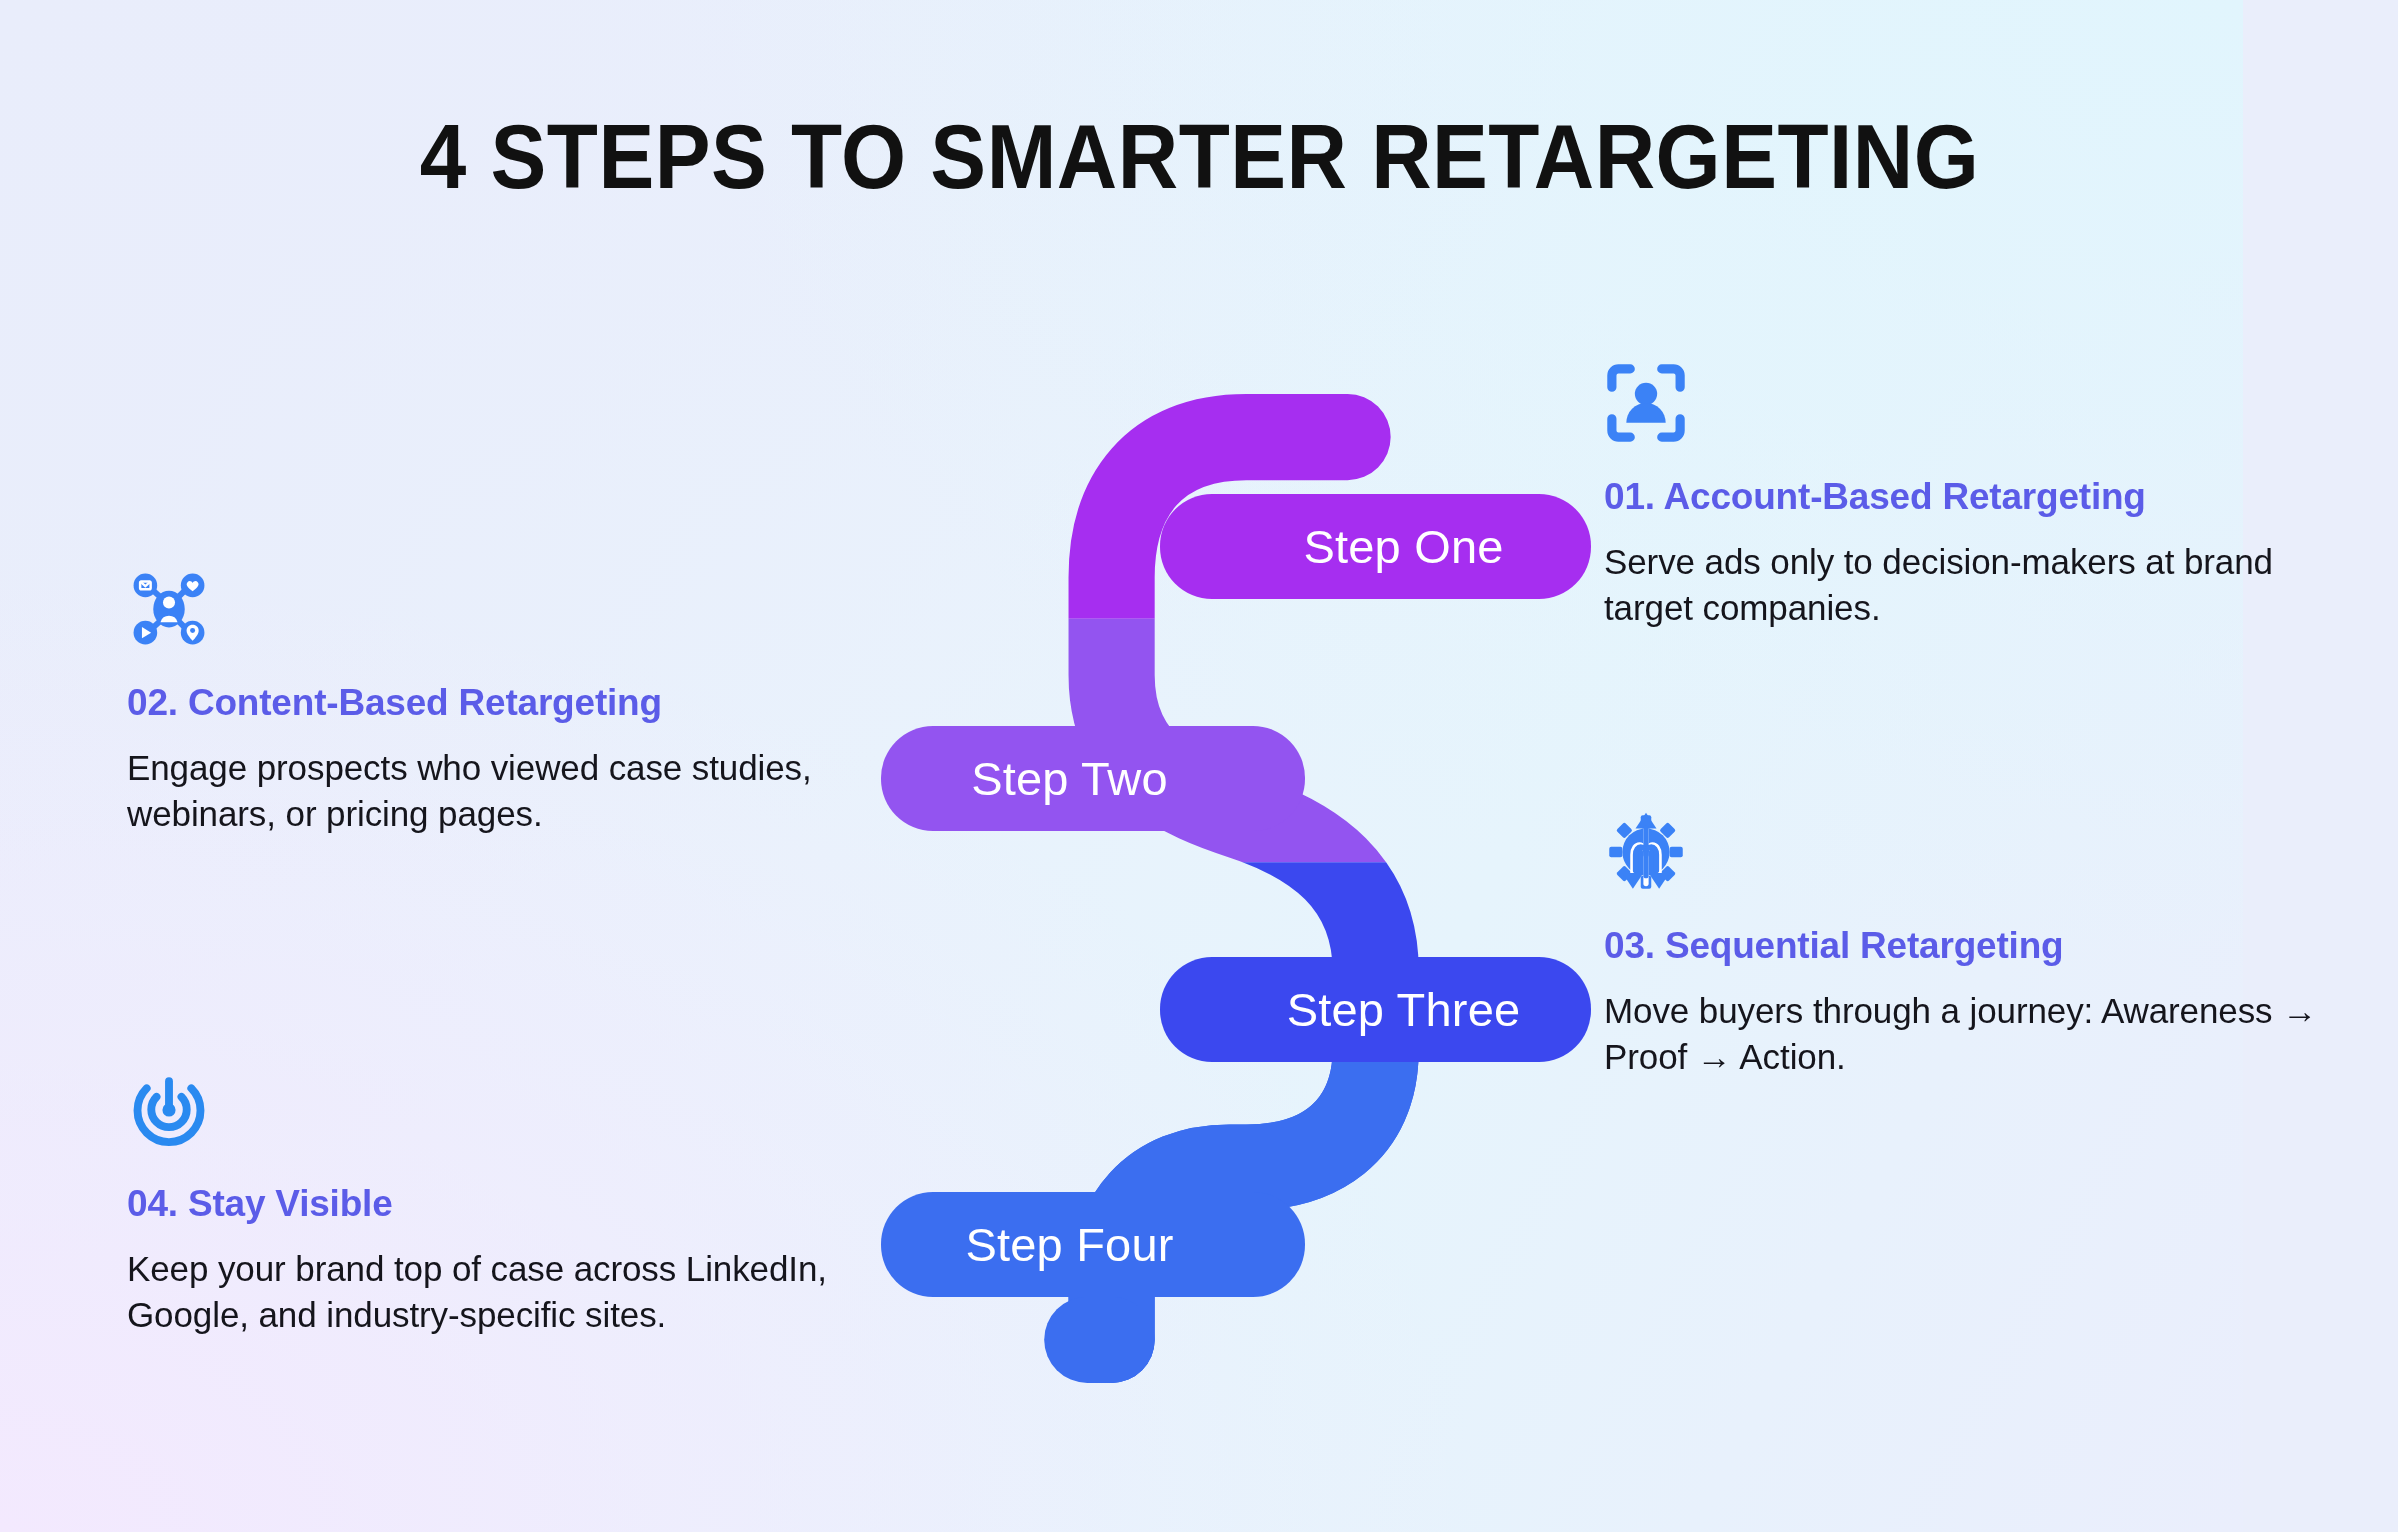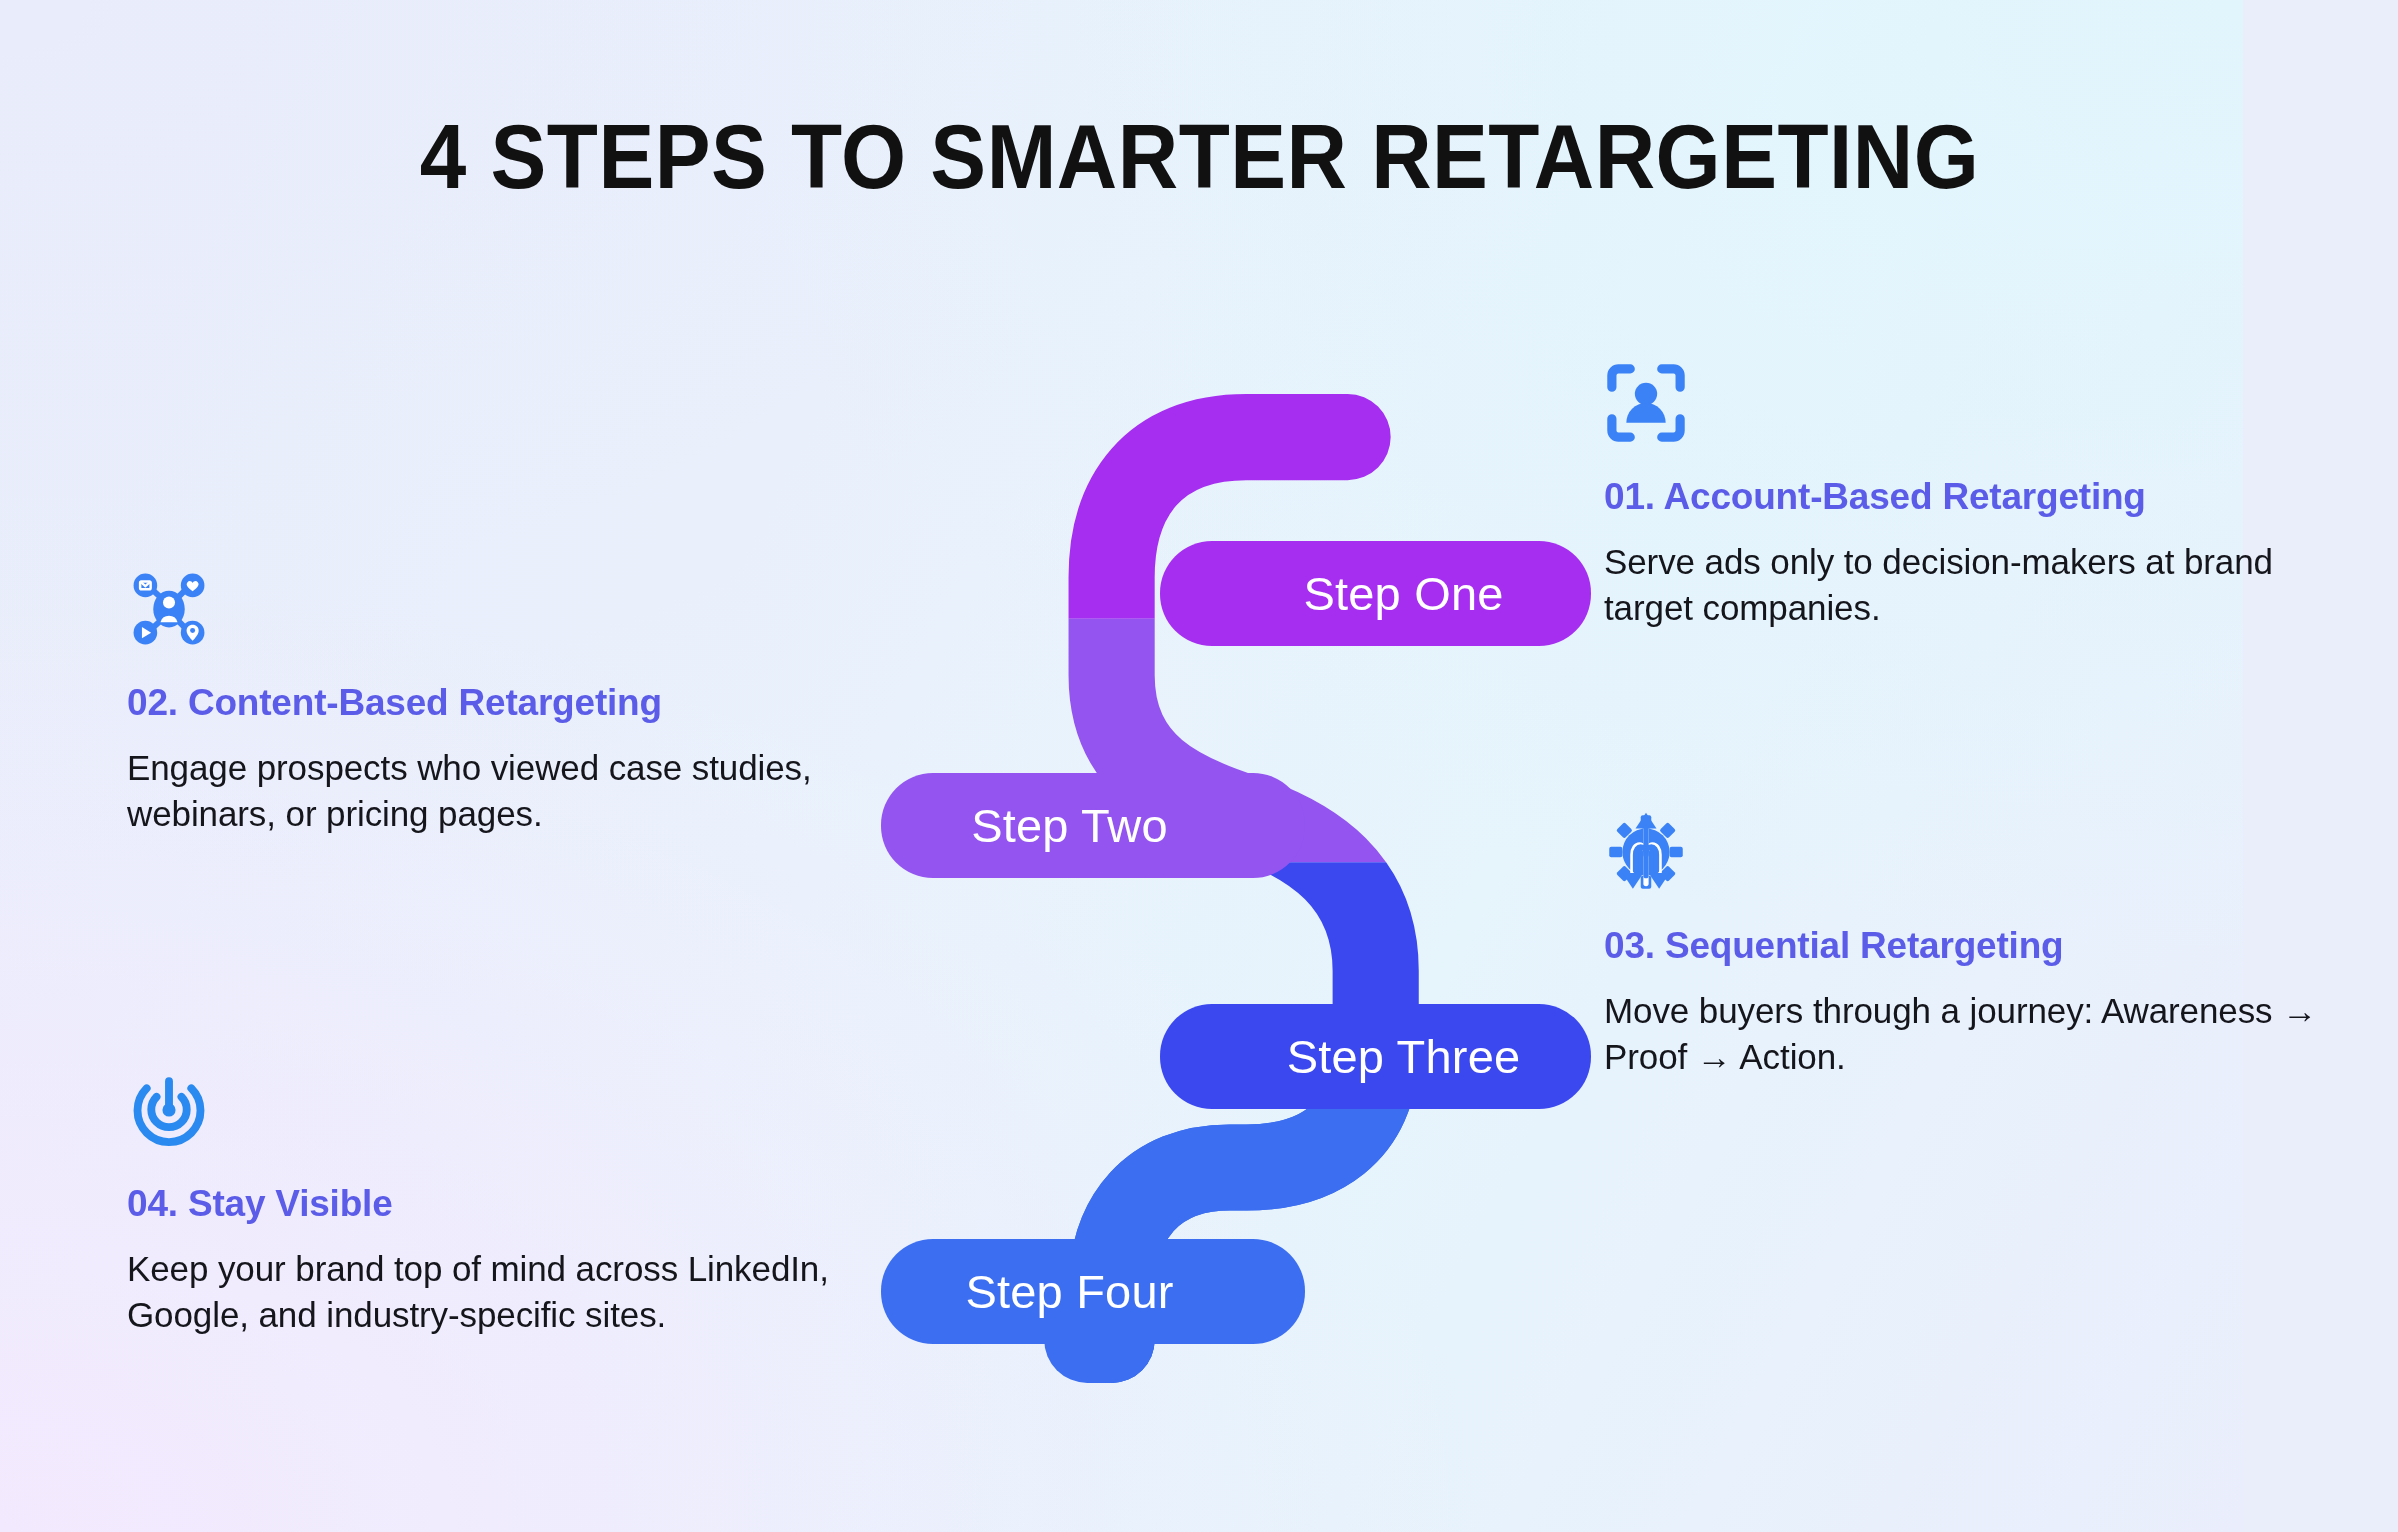--- a/index.html
+++ b/index.html
@@ -59,21 +59,20 @@
     position: absolute;
     height: 105px;
     border-radius: 52px;
     display: flex;
     align-items: center;
     color: #ffffff;
     font-size: 47px;
     font-weight: 400;
     letter-spacing: 0.2px;
     white-space: nowrap;
-    margin-top: 47px;
   }
   .pill.right { justify-content: center; padding-left: 56px; }
   .pill.left  { justify-content: center; padding-right: 47px; }
 
   #pill-1 { left: 1160px; top: 494px;  width: 375px; background: #a62ef0; }
   #pill-2 { left: 881px;  top: 726px;  width: 377px; background: #9354f0; }
   #pill-3 { left: 1160px; top: 957px; width: 375px; background: #3b48ef; }
   #pill-4 { left: 881px;  top: 1192px; width: 377px; background: #3b6ef0; }
 
   
@@ -284,17 +283,17 @@
       <svg width="84" height="84" viewBox="0 0 64 64" fill="none">
         <g stroke="#2a8af0" stroke-width="6" stroke-linecap="round" fill="none">
           <path d="M32 10 L32 30"></path>
           <path d="M22.5 22 a13.5 13.5 0 1 0 19 0"></path>
           <path d="M15 15.5 a24 24 0 1 0 34 0"></path>
         </g>
         <circle cx="32" cy="32" r="5" fill="#2a8af0"></circle>
       </svg>
     </span>
     <h3>04. Stay Visible</h3>
-    <p>Keep your brand top of mind across LinkedIn, Google, and industry-specific sites.</p>
+    <p>Keep your brand top of case across LinkedIn, Google, and industry-specific sites.</p>
   </div>
 
 </div>
 
 
 </body></html>

